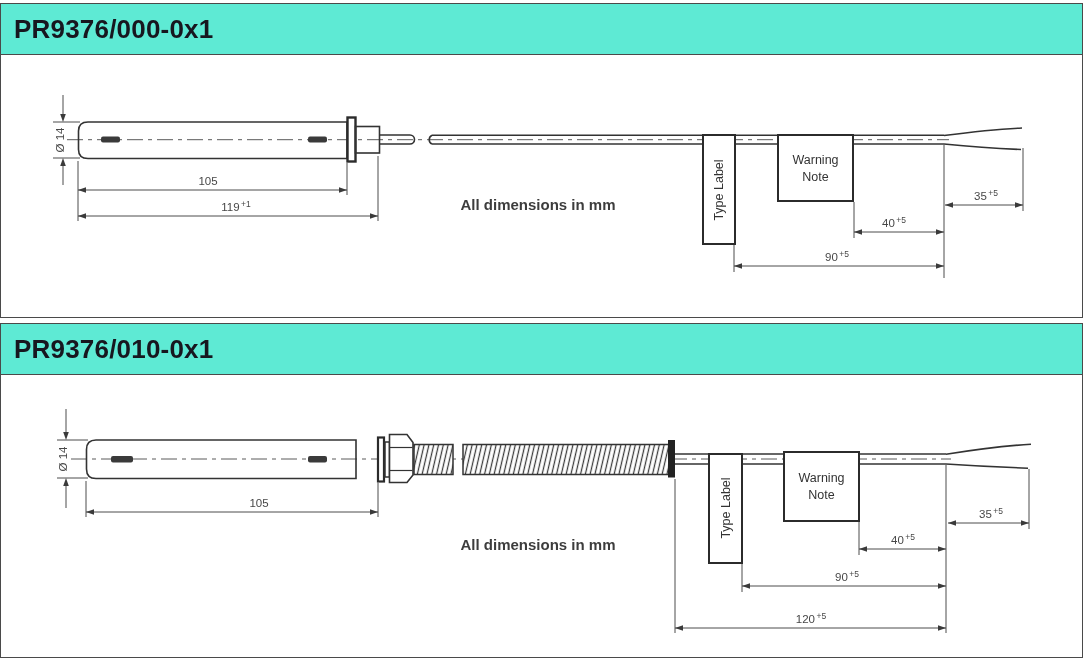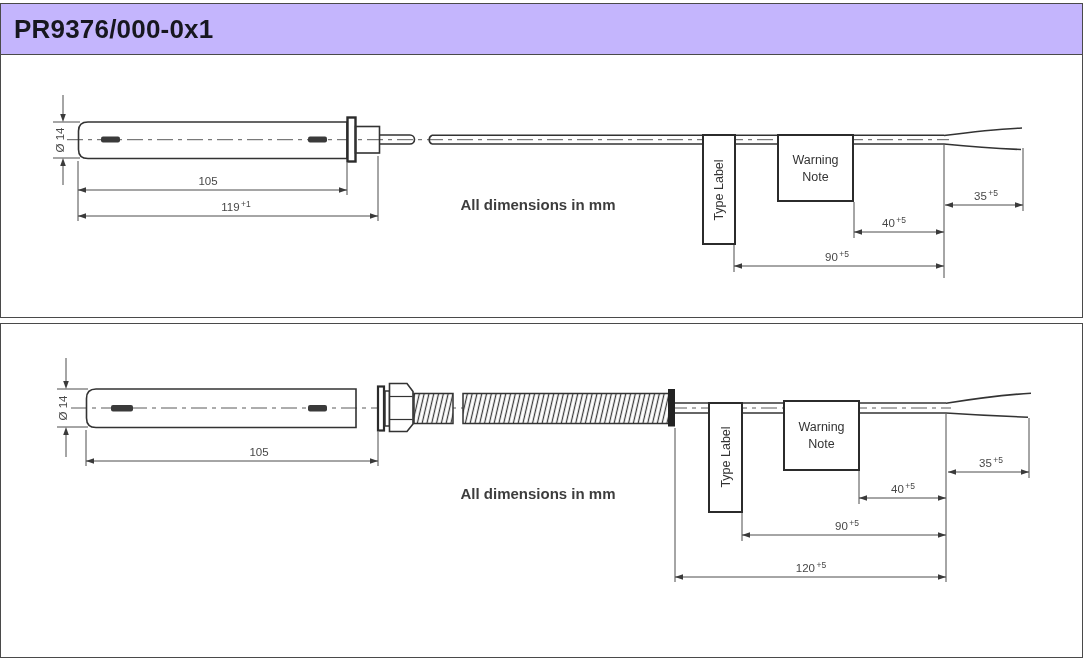--- a/index.html
+++ b/index.html
@@ -6,21 +6,21 @@
   body{
     width:1085px;height:671px;position:relative;background:#ffffff;
     font-family:"Liberation Sans",sans-serif;
   }
   .panel{
     position:absolute;left:0;width:1083px;
     border:1.5px solid #4a4a4a;background:#fff;
     display:flex;flex-direction:column;box-sizing:border-box;
   }
   .titlebar{
-    height:50px;background:#c4b5fd;border-bottom:1.5px solid #4a4a4a;
+    height:50px;background:#5eead4;border-bottom:1.5px solid #4a4a4a;
     display:flex;align-items:center;padding-left:13px;flex:0 0 auto;
   }
   .titlebar .title{
     font-size:26px;font-weight:600;color:#17171f;letter-spacing:0.2px;
   }
   .canvas{flex:1;overflow:hidden;}
   svg{display:block;}
   .obj{stroke:#333;fill:none;stroke-width:1.6px;}
   .cl{stroke:#5a5a5a;stroke-width:1px;fill:none;}
   .dimline{stroke:#4d4d4d;stroke-width:1px;fill:none;}
@@ -121,20 +121,23 @@
 
       <text class="boxtext" transform="rotate(-90 718 189)" x="718" y="189" text-anchor="middle" dominant-baseline="central">Type Label</text>
       <text class="boxtext" x="814.5" y="163" text-anchor="middle">Warning</text>
       <text class="boxtext" x="814.5" y="180" text-anchor="middle">Note</text>
       <text class="notetext" x="537" y="209" text-anchor="middle">All dimensions in mm</text>
     </svg>
   </div>
 </div>
 
 <div class="panel" style="top:323px;height:335px;">
+  <div class="titlebar">
+    <span class="title">PR9376/010-0x1</span>
+  </div>
   <div class="canvas">
     <svg width="1083" height="281" viewBox="0 374 1083 281">
       <defs>
         <pattern id="coils" patternUnits="userSpaceOnUse" width="4.8" height="30" patternTransform="skewX(-13)">
           <line x1="2.4" y1="-2" x2="2.4" y2="32" stroke="#3a3a3a" stroke-width="1.3"></line>
         </pattern>
       </defs>
 
       <line class="cl" x1="70" y1="458" x2="950" y2="458" stroke-dasharray="16 5 4 5"></line>
 

